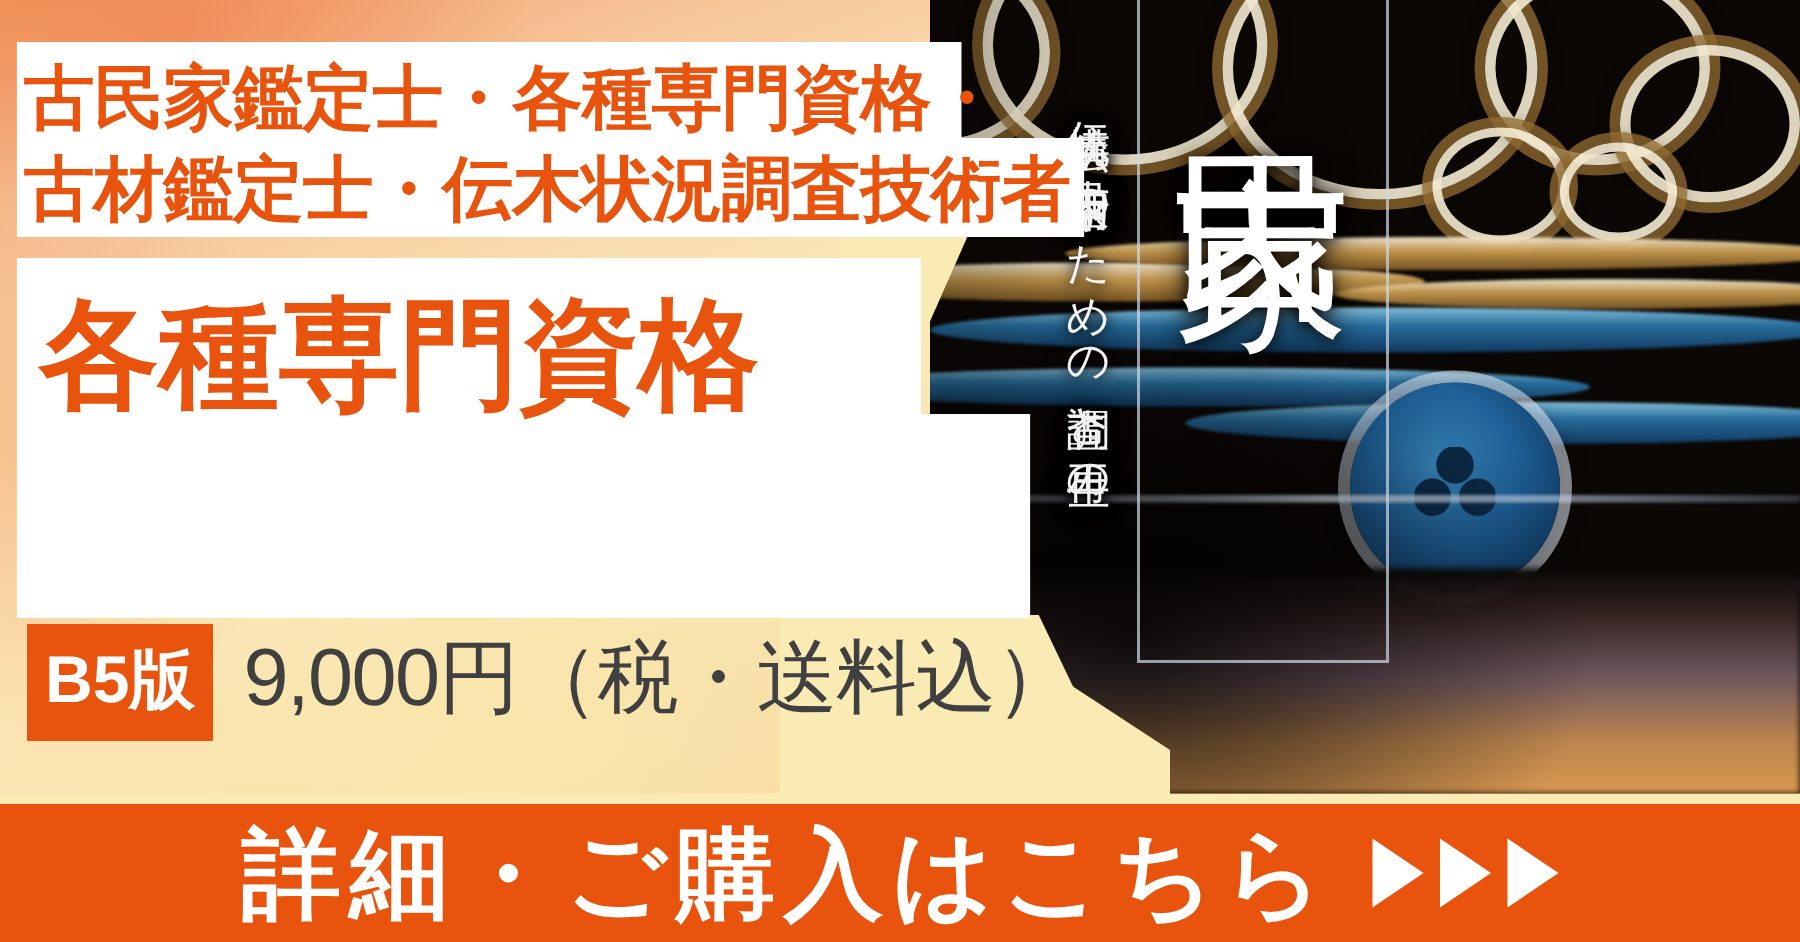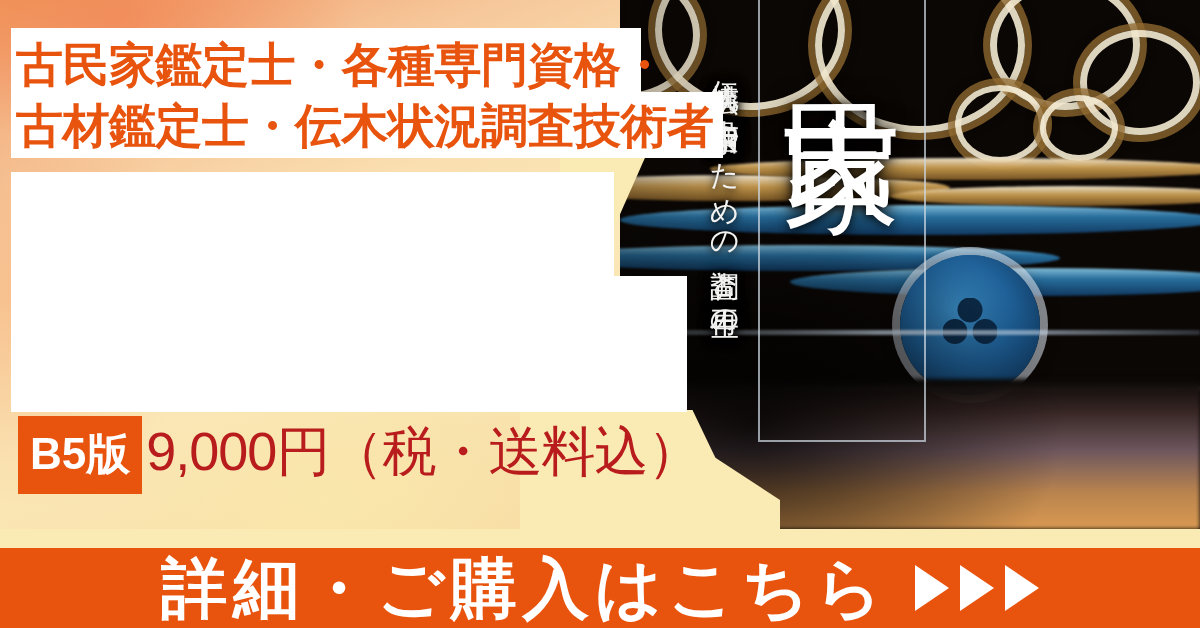--- a/index.html
+++ b/index.html
@@ -220,32 +220,32 @@
   .badge {
     background:#E8530D;
     color:#fff;
     font-size:44px;
     font-weight:700;
     line-height:1;
     padding:16px 12px 18px 12px;
     letter-spacing:0px;
   }
   .price {
-    margin-left:4px;
-    color:#b91c1c;
+    margin-left:20px;
+    color:#404040;
     font-size:54px;
     font-weight:400;
     letter-spacing:-1px;
     white-space:nowrap;
   }
 
   
   .cta {
     position:absolute;
-    left:0; bottom:0; width:1200px; height:80px;
+    left:0; bottom:0; width:1200px; height:92px;
     background:#E8530D;
     display:flex; align-items:center; justify-content:center;
     gap:26px;
   }
   .cta-label {
     color:#fff;
     font-size:66px;
     font-weight:700;
     letter-spacing:6px;
     line-height:1;
@@ -309,20 +309,21 @@
   <div class="cream-wedge"></div>
   <div class="cream-wedge2"></div>
 
   <div class="panel-top"></div>
   <div class="panel-mid"></div>
 
   <div class="headline">古民家鑑定士・各種専門資格・
 古材鑑定士・伝木状況調査技術者</div>
 
   <div class="subhead">
+    <span class="line1">各種専門資格</span>
   </div>
 
   <div class="price-row">
     <div class="badge">B5版</div>
     <div class="price">9,000円（税・送料込）</div>
   </div>
 
   <div class="cta">
     <span class="cta-label">詳細・ご購入はこちら</span>
     <span class="cta-arrows">

